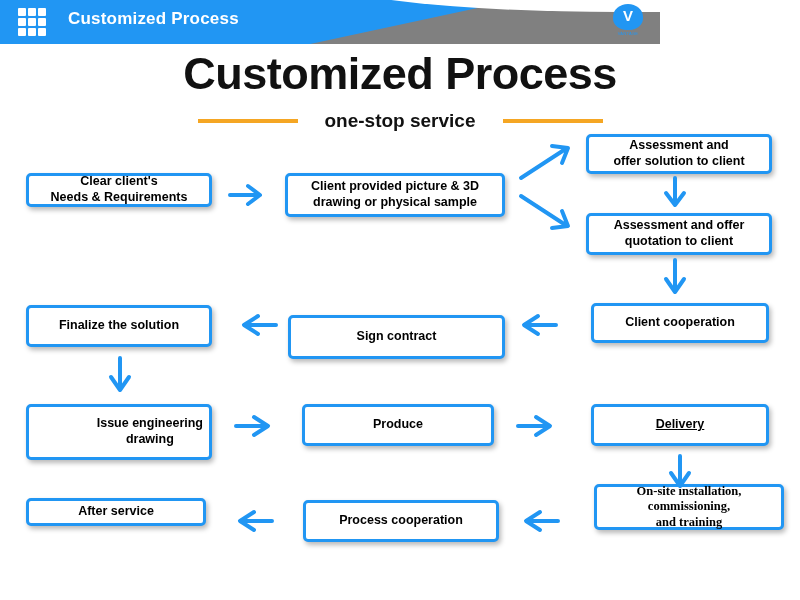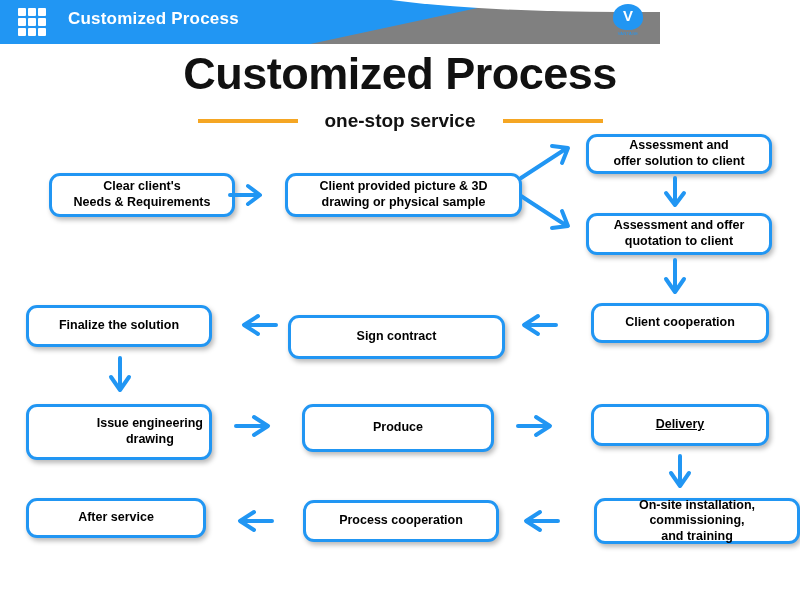--- a/index.html
+++ b/index.html
@@ -123,21 +123,21 @@
     font-weight: bold;
     color: #111111;
   }
 
   
   .box {
     position: absolute;
     box-sizing: border-box;
     background: #ffffff;
     border: 3px solid #2196f3;
-    border-radius: 11px;
+    border-radius: 5px;
     display: flex;
     align-items: center;
     justify-content: center;
     text-align: center;
     font-size: 12.5px;
     font-weight: bold;
     color: #000000;
     line-height: 1.25;
     padding: 2px 6px;
     box-shadow: 2px 3px 5px rgba(0,0,0,0.28);
@@ -174,25 +174,25 @@
   <div class="logo-text">VANTAGE</div>
 </div>
 
 <div class="main-title">Customized Process</div>
 <div class="subtitle-row">
   <div class="sub-rule"></div>
   <div class="subtitle">one-stop service</div>
   <div class="sub-rule"></div>
 </div>
 
-<div class="box" style="left:26px; top:173px; width:186px; height:44px;margin-left:23px;">
+<div class="box" style="left:26px; top:173px; width:186px; height:34px;">
   <span>Clear client's<br>Needs &amp; Requirements</span>
 </div>
 
-<div class="box" style="left:285px; top:173px; width:237px; height:44px;">
+<div class="box" style="left:285px; top:173px; width:220px; height:44px;">
   <span>Client provided picture &amp; 3D<br>drawing or physical sample</span>
 </div>
 
 <div class="box" style="left:586px; top:134px; width:186px; height:40px;">
   <span>Assessment and<br>offer solution to client</span>
 </div>
 
 <div class="box" style="left:586px; top:213px; width:186px; height:42px;">
   <span>Assessment and offer<br>quotation to client</span>
 </div>
@@ -206,37 +206,37 @@
 </div>
 
 <div class="box" style="left:26px; top:305px; width:186px; height:42px;text-align:right;">
   <span>Finalize the solution</span>
 </div>
 
 <div class="box" style="left:26px; top:404px; width:186px; height:56px;justify-content:flex-end;">
   <span>Issue engineering<br>drawing</span>
 </div>
 
-<div class="box" style="left:302px; top:404px; width:192px; height:48px;">
+<div class="box" style="left:302px; top:404px; width:192px; height:42px;">
   <span>Produce</span>
 </div>
 
 <div class="box" style="left:591px; top:404px; width:178px; height:42px;text-decoration:underline;">
   <span>Delivery</span>
 </div>
 
-<div class="box" style="left:594px; top:498px; width:206px; height:46px;">
+<div class="box" style="left:594px; top:484px; width:190px; height:46px;font-family:Liberation Serif, serif;">
   <span>On-site installation,<br>commissioning,<br>and training</span>
 </div>
 
 <div class="box" style="left:303px; top:500px; width:196px; height:42px;">
   <span>Process cooperation</span>
 </div>
 
-<div class="box" style="left:26px; top:498px; width:180px; height:40px;">
+<div class="box" style="left:26px; top:498px; width:180px; height:28px;">
   <span>After service</span>
 </div>
 
 <div class="arrow" style="left:228px; top:182px;">
   <svg width="44" height="26" viewBox="0 0 44 26">
     <path d="M2 13 H30 M20 4 L32 13 L20 22" fill="none" stroke="#2196f3" stroke-width="4" stroke-linecap="round" stroke-linejoin="round"></path>
   </svg>
 </div>
 
 <div class="arrow" style="left:518px; top:140px;">

